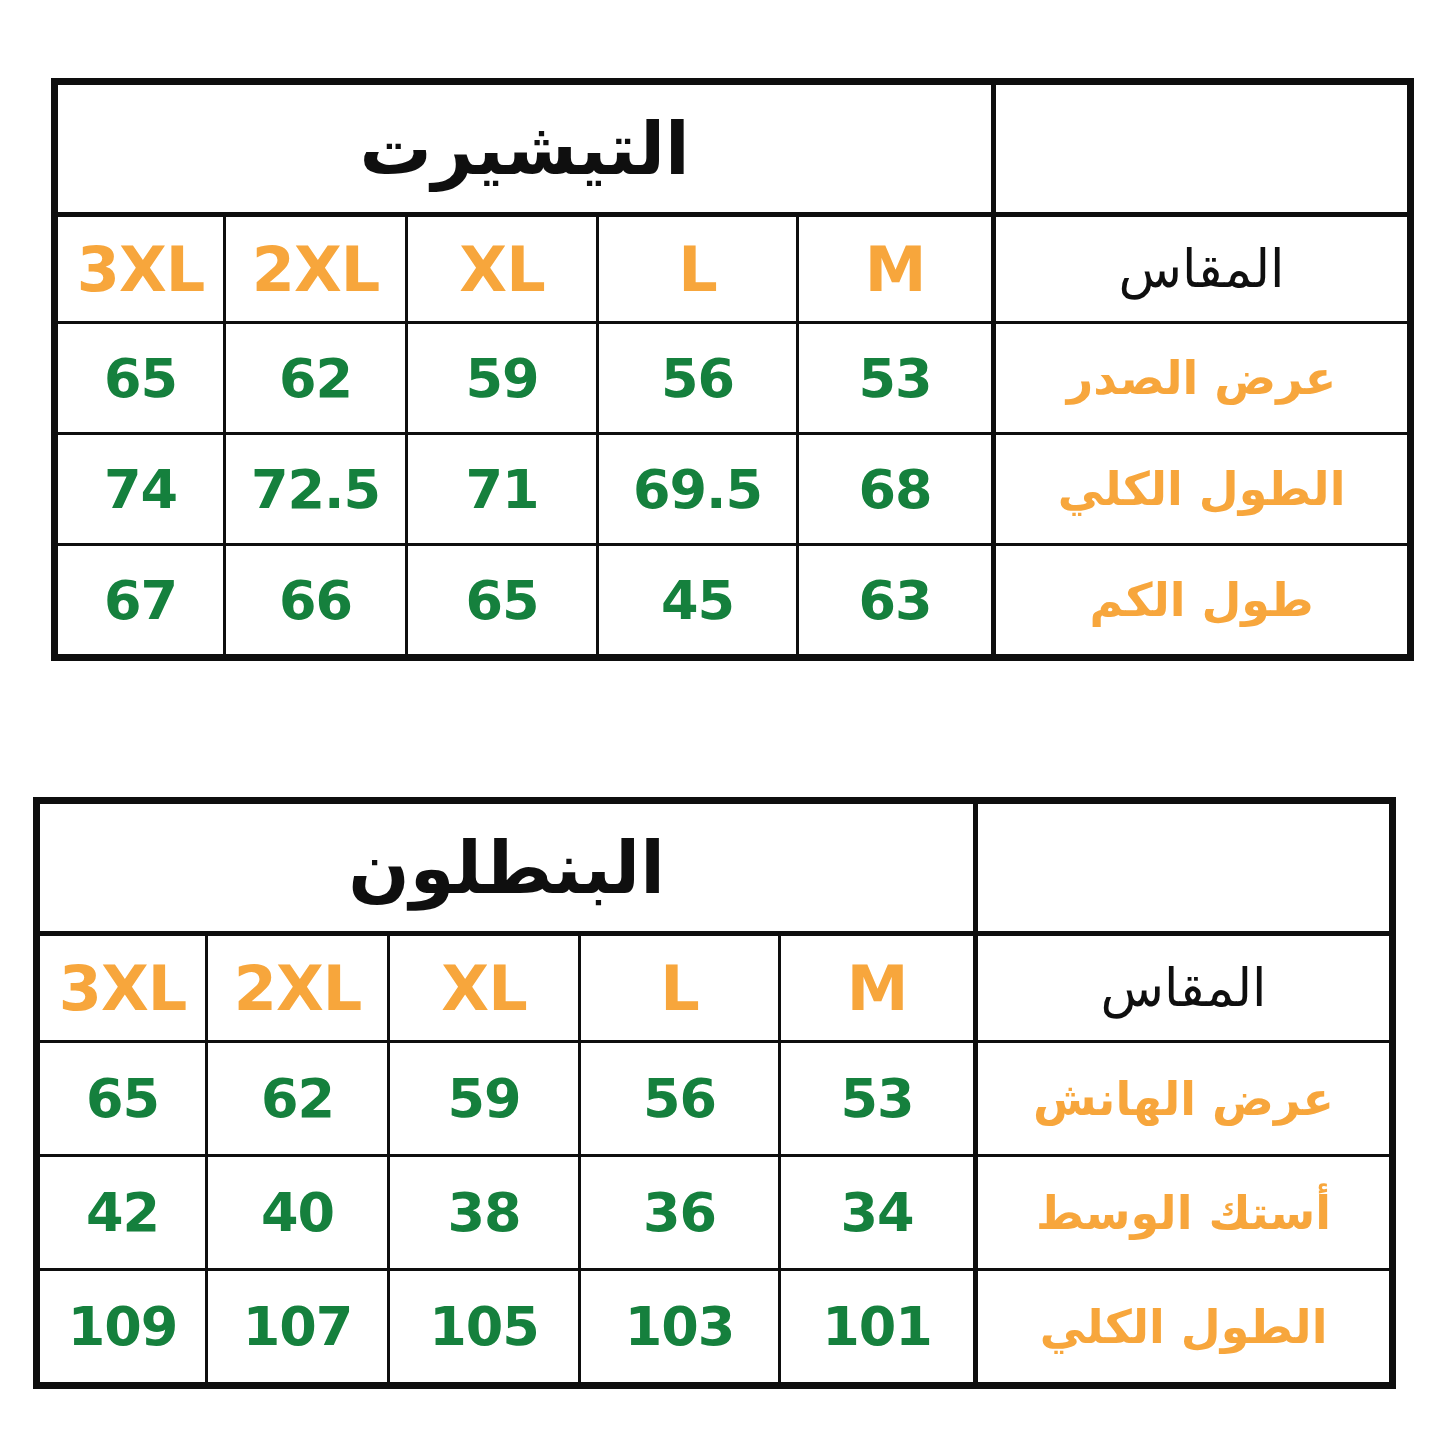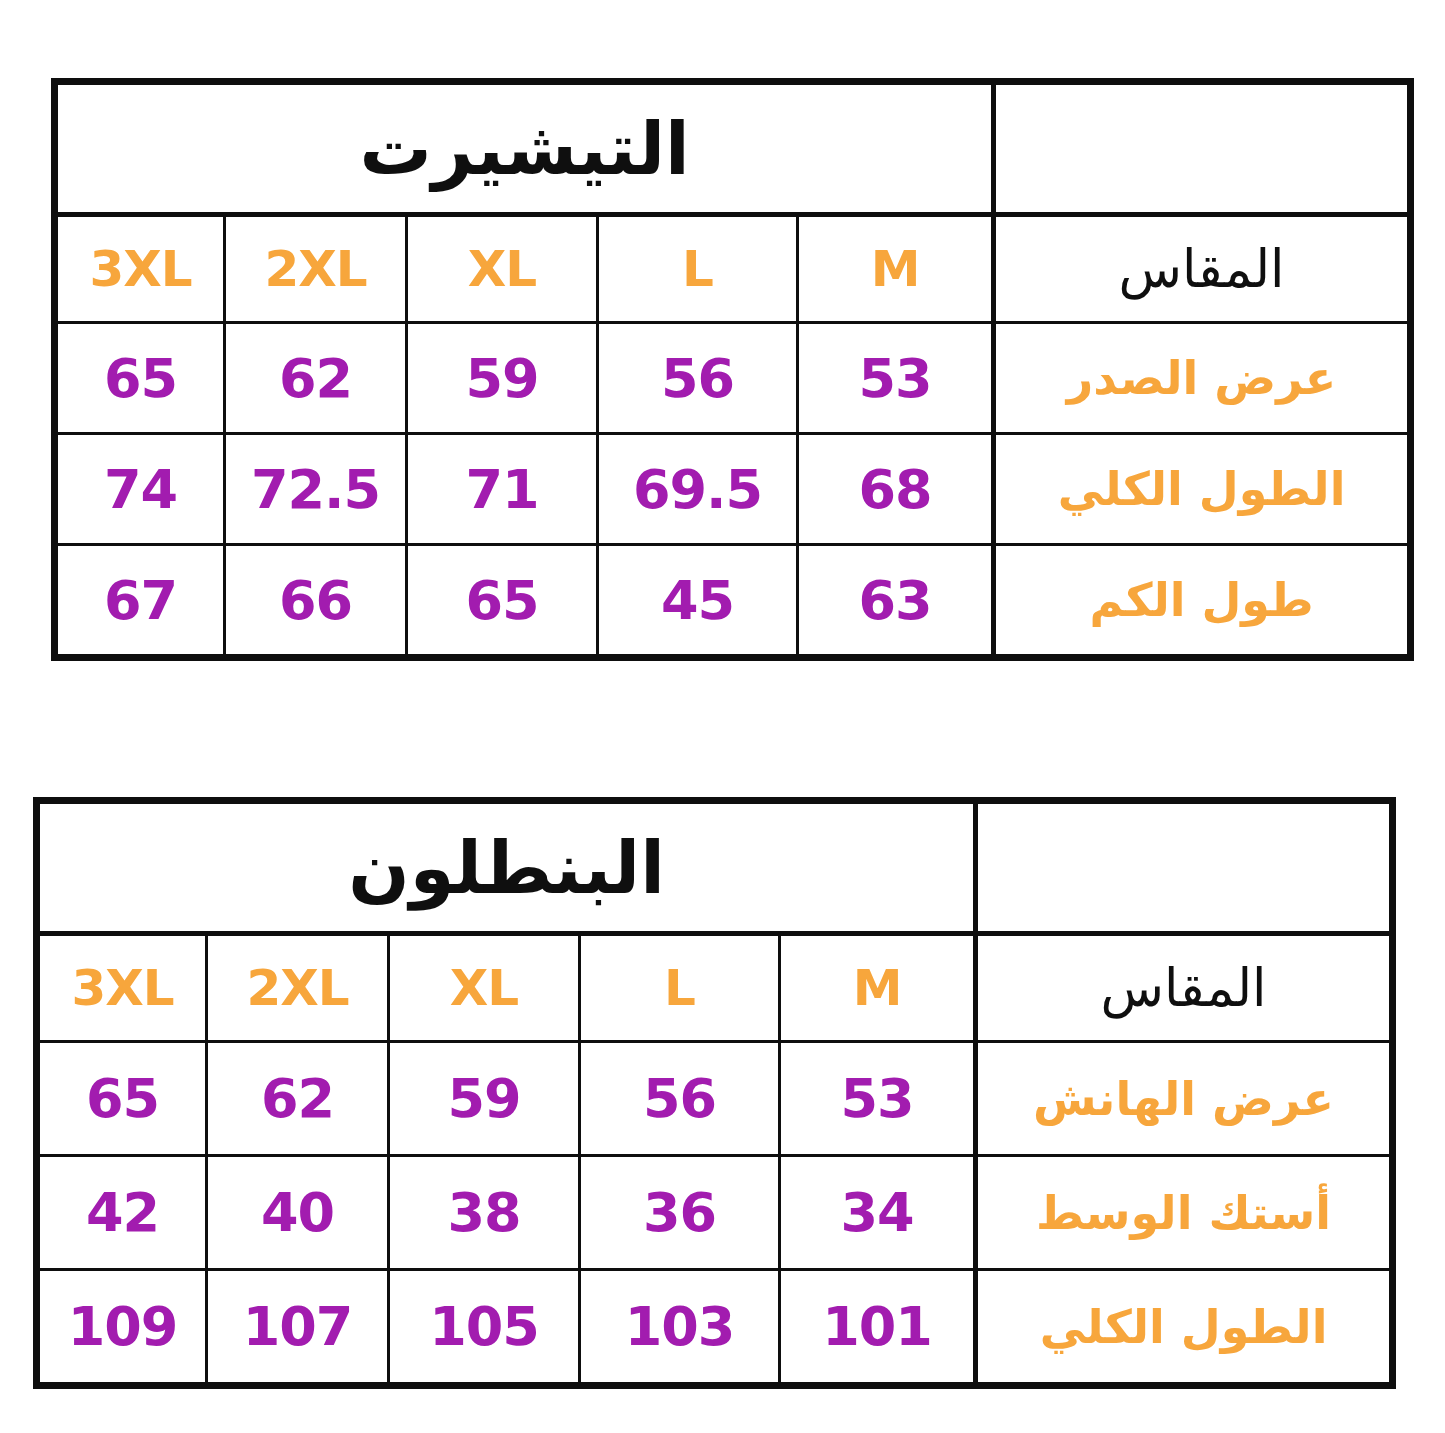--- a/index.html
+++ b/index.html
@@ -35,35 +35,35 @@
 
   td.heavy-left { border-left-width: 5px; }
 
   .title-cell {
     font-size: 72px;
     font-weight: bold;
     color: #0f0f0f;
     direction: rtl;
   }
   .size-h {
-    font-size: 50px;
+    font-size: 62px;
     font-weight: bold;
     color: #F7A63C;
     letter-spacing: -1px;
   }
   .measure-h {
     font-size: 52px;
     font-weight: normal;
     color: #0f0f0f;
     direction: rtl;
   }
   .num {
     font-size: 54px;
     font-weight: bold;
-    color: #a21caf;
+    color: #15803d;
     letter-spacing: -1px;
   }
   .row-label {
     font-size: 46px;
     font-weight: bold;
     color: #F7A63C;
     direction: rtl;
     margin-top: 24px;
   }
 </style>

